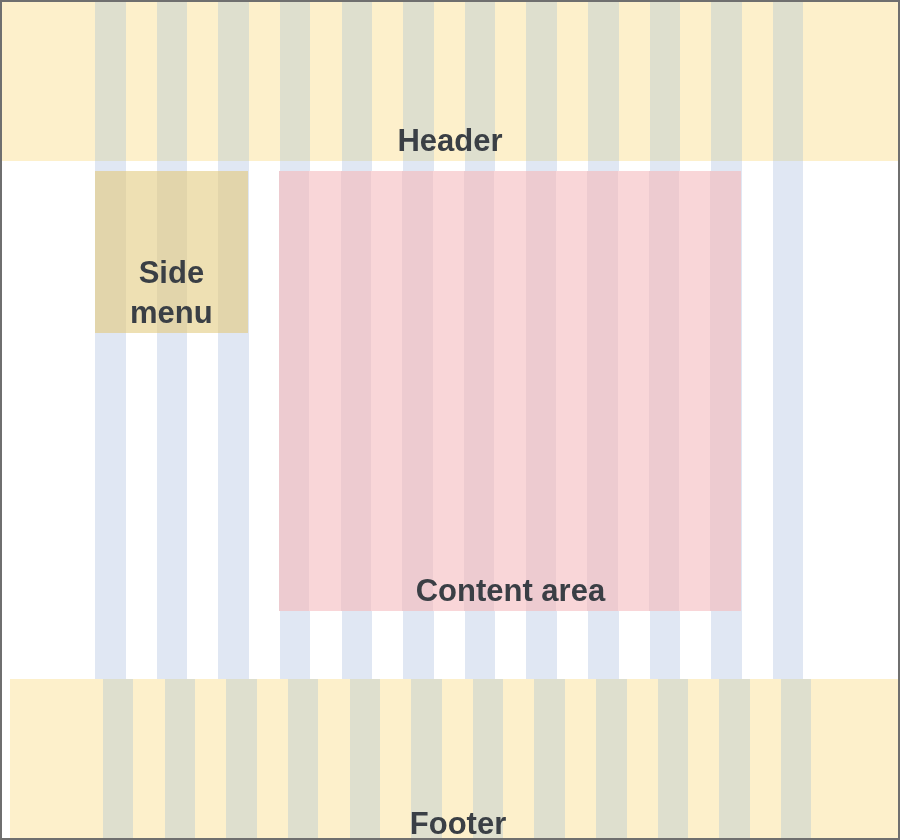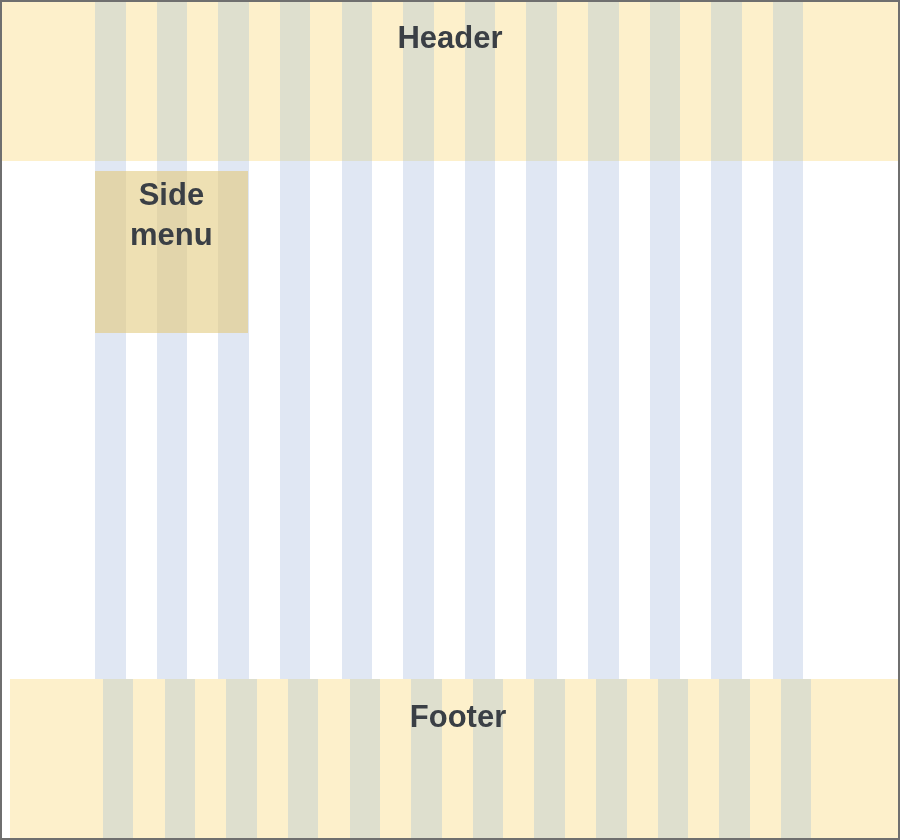--- a/index.html
+++ b/index.html
@@ -27,21 +27,21 @@
       transparent var(--stripe-w) var(--period));
   }
 
   
   .stripes-bg{
     left:92.5px;width:708.5px;right:auto;
     --sc: var(--grid-stripe-on-white,#e0e7f3);
     z-index:1;
   }
 
-  .region{position:absolute;display:flex;align-items:flex-start;justify-content:center;z-index:2;}
+  .region{position:absolute;display:flex;align-items:flex-end;justify-content:center;z-index:2;}
   .label{
     position:relative;z-index:3;
     font-size:31px;font-weight:600;
     color:var(--label-text,#3a3f45);
     line-height:1.29;text-align:center;
   }
 
   .header{
     left:0;width:896px;top:0;height:159px;
     background:var(--header-footer-base,#fdf0cb);
@@ -91,20 +91,24 @@
   <div class="region header">
     <div class="stripes"></div>
     <span class="label">Header</span>
   </div>
 
   <div class="region side-menu">
     <div class="stripes"></div>
     <span class="label">Side menu</span>
   </div>
 
+  <div class="region content">
+    <div class="stripes"></div>
+    <span class="label">Content area</span>
+  </div>
 
 
   <div class="region footer">
     <div class="stripes"></div>
     <span class="label">Footer</span>
   </div>
 
 </div>
 
 </body></html>

